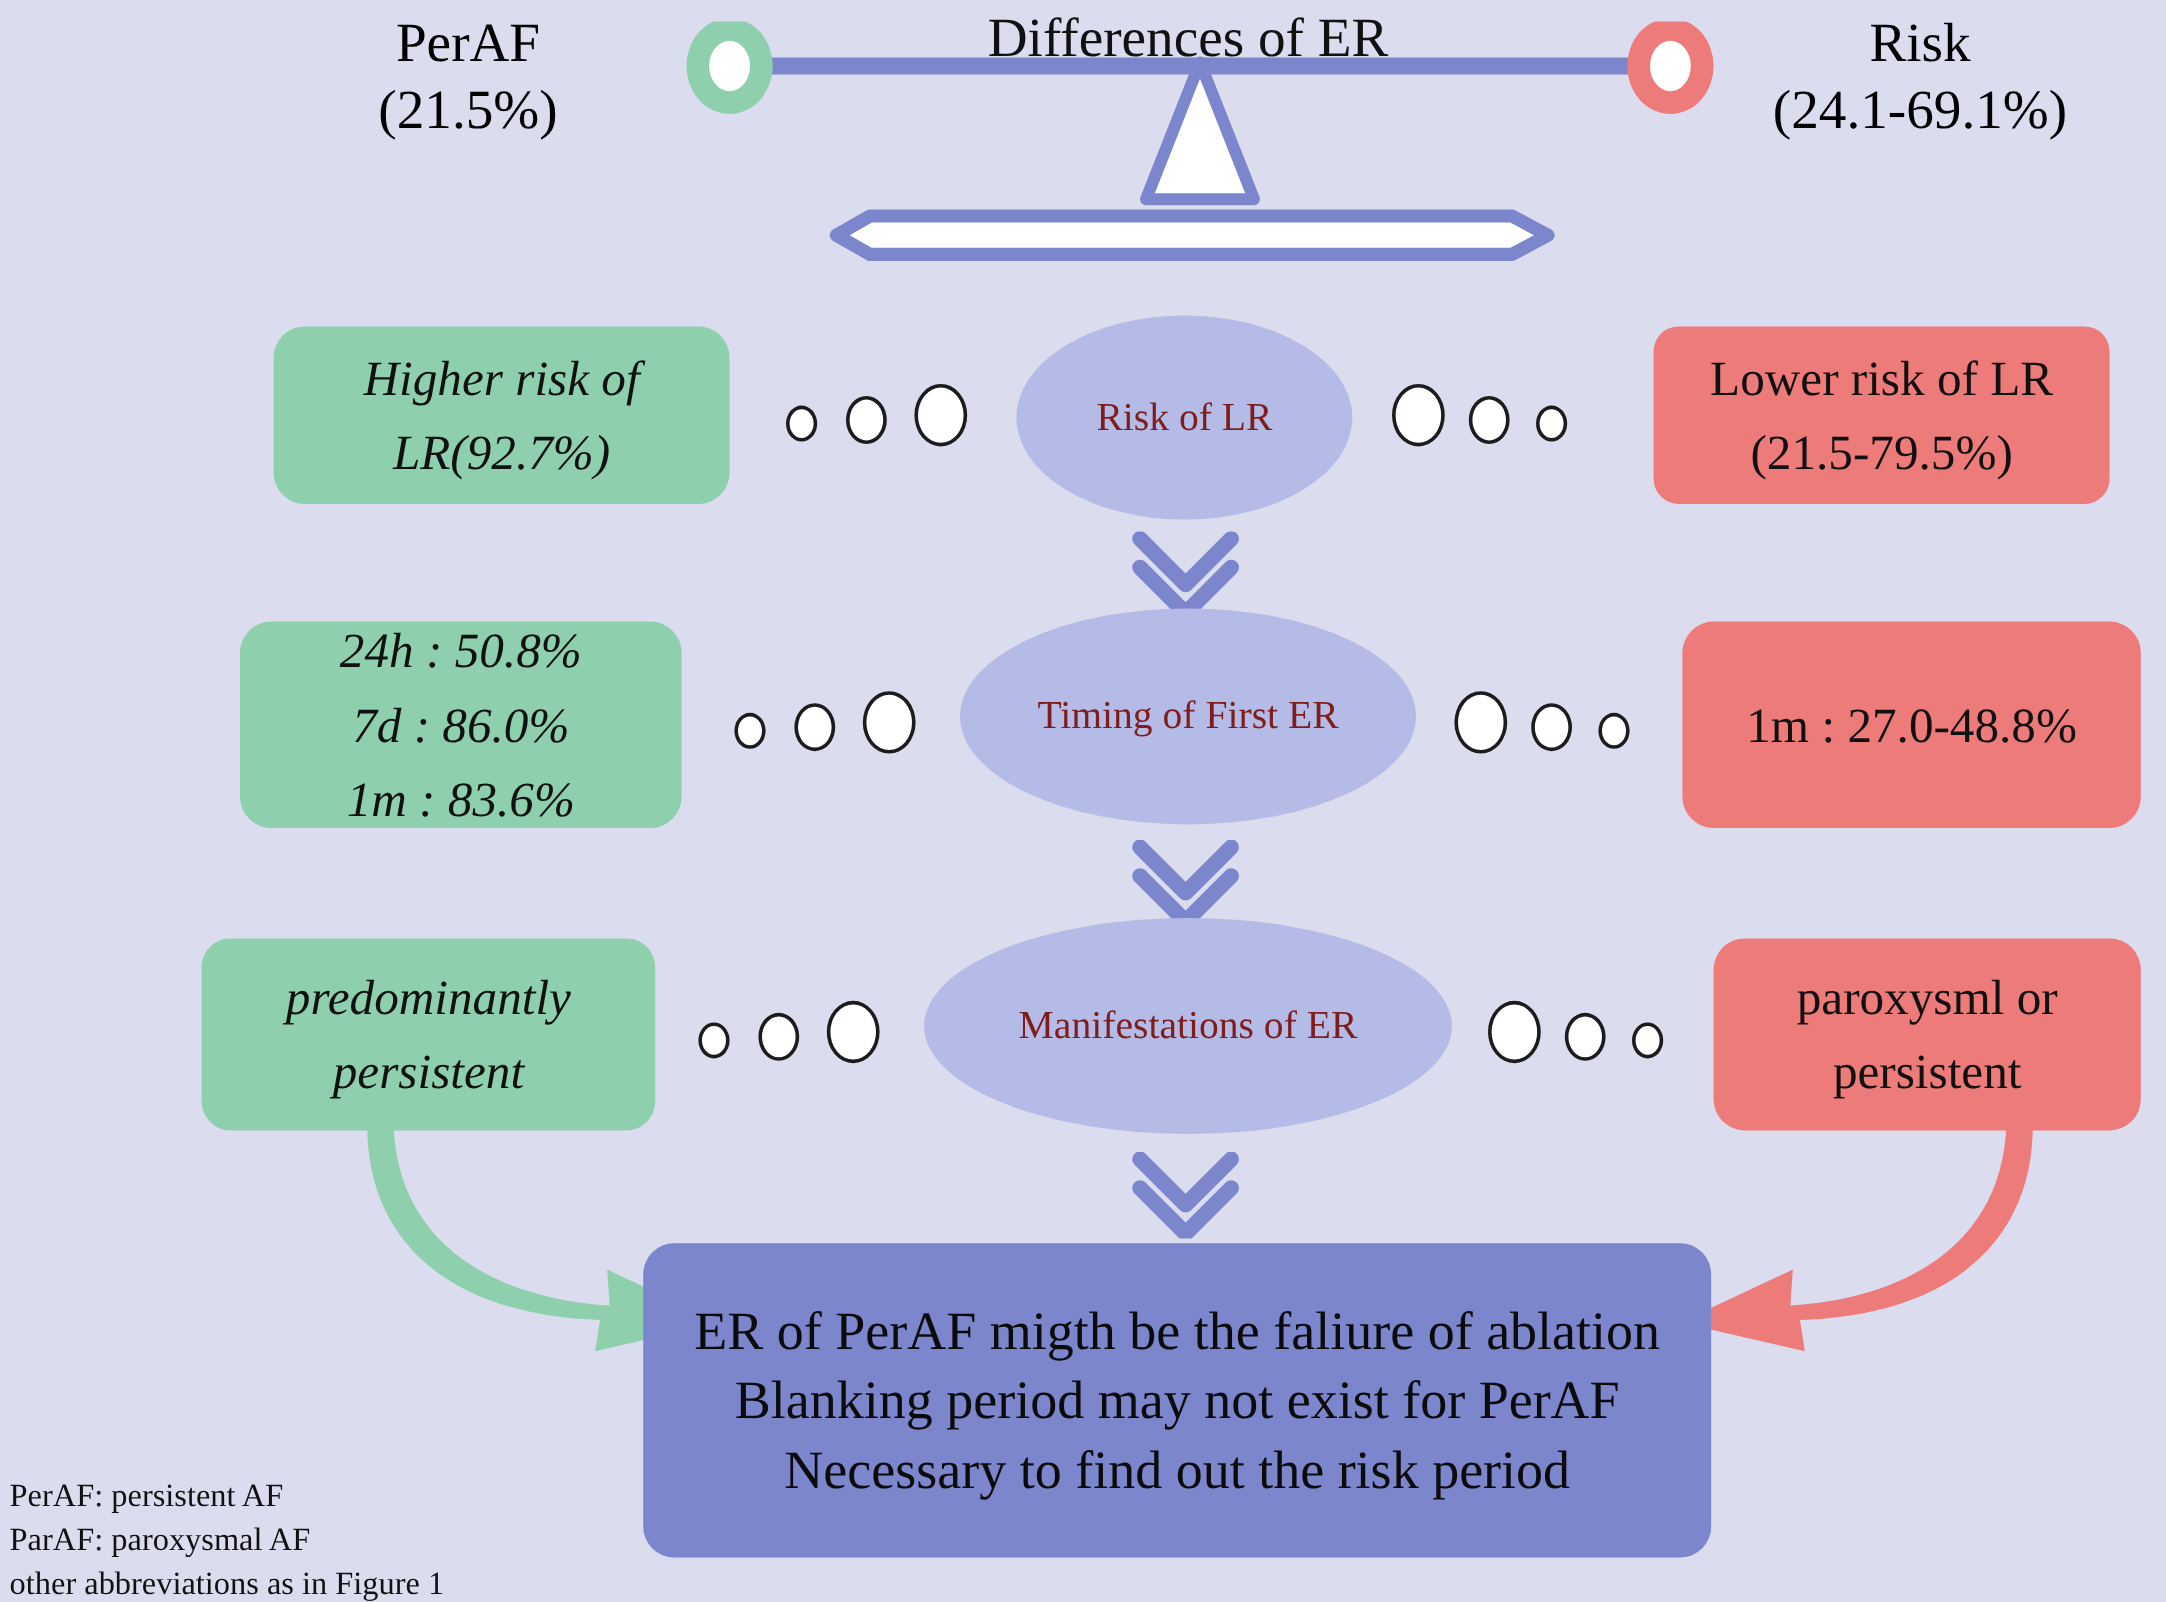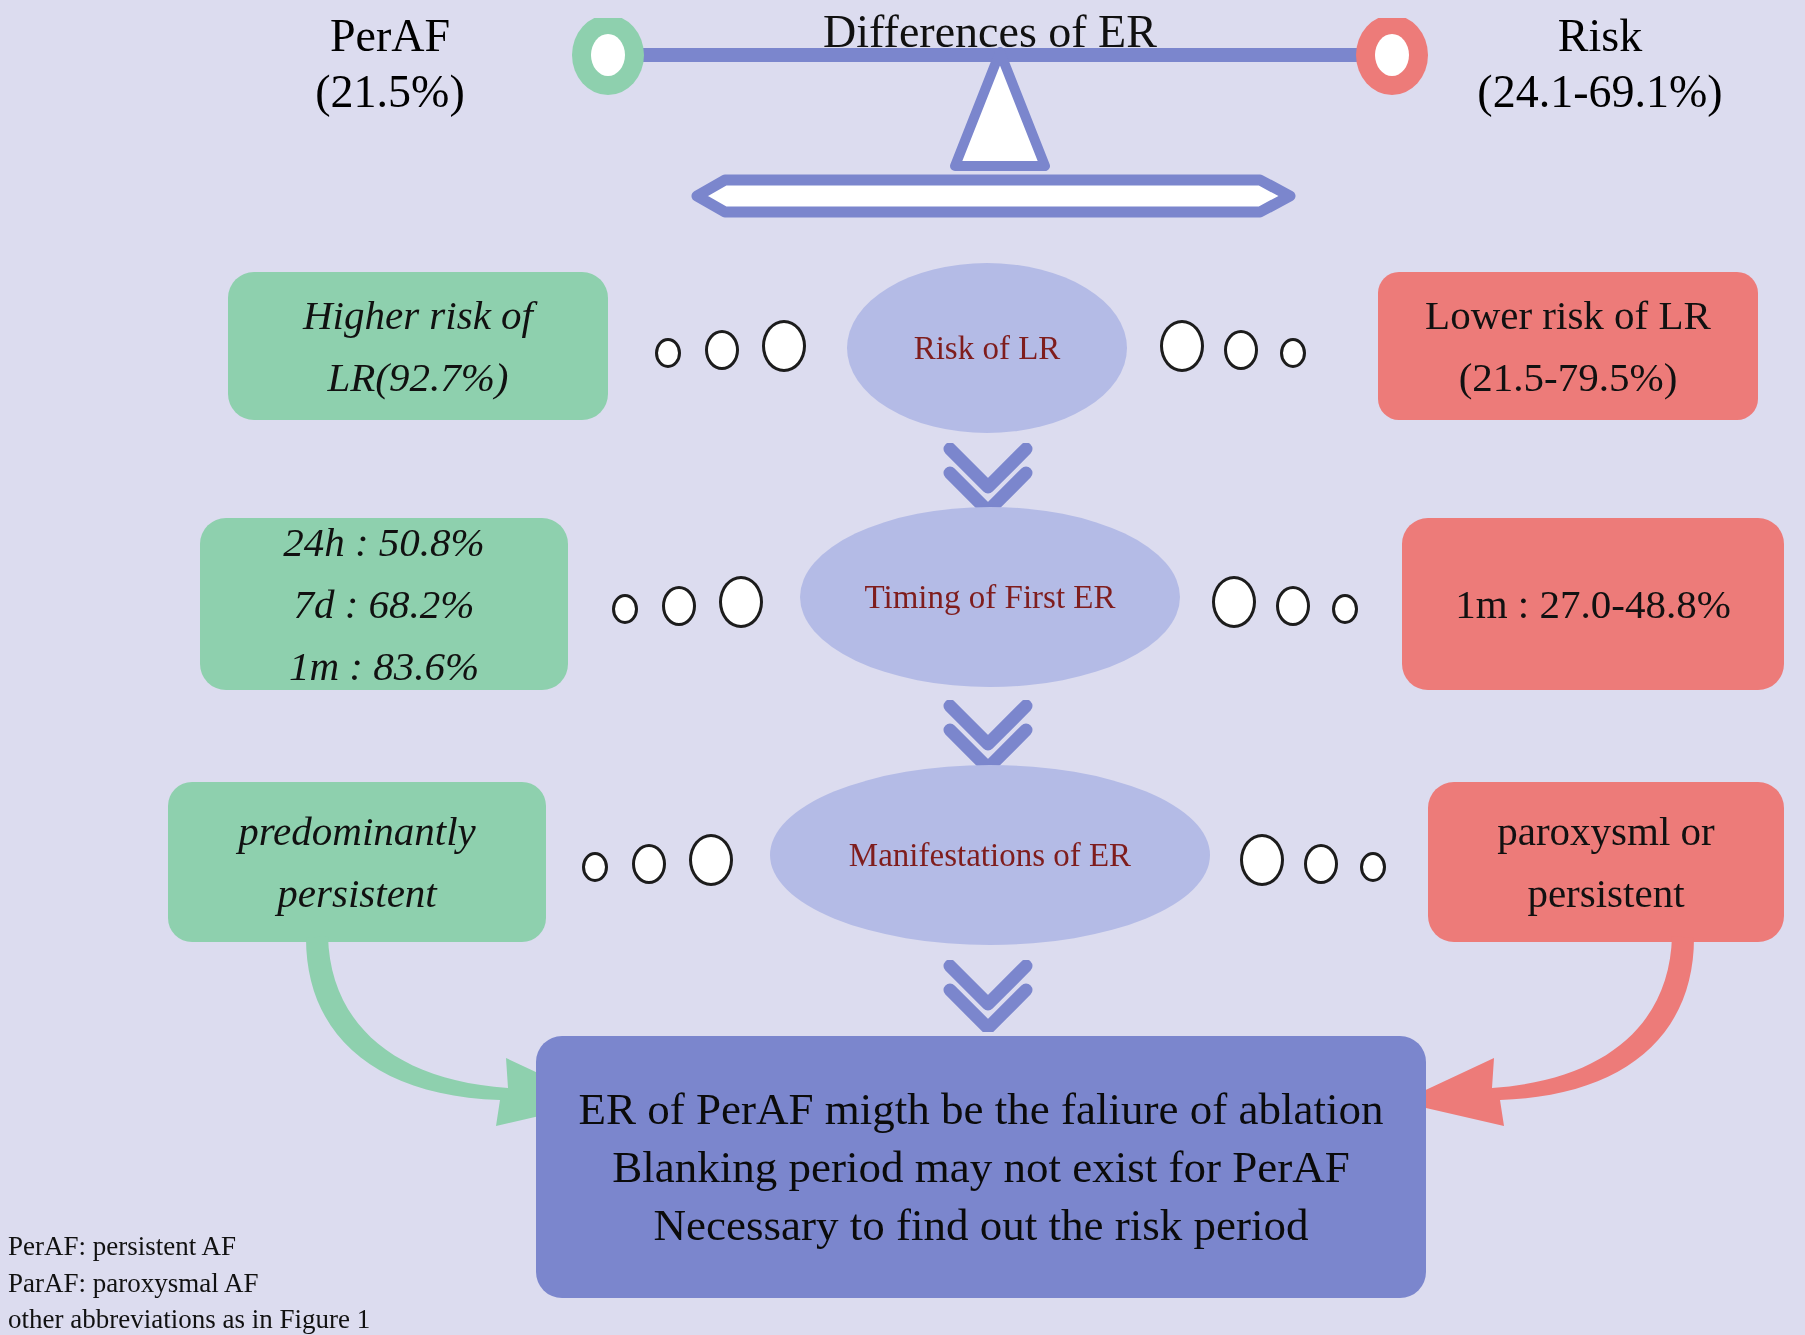--- a/index.html
+++ b/index.html
@@ -166,21 +166,21 @@
   <div class="abs" style="left:938px; top:443px;">
     <svg width="100" height="72" viewBox="0 0 100 72" xmlns="http://www.w3.org/2000/svg">
       <path d="M12 6 L50 44 L88 6" fill="none" stroke="#7b86cd" stroke-width="13" stroke-linecap="round" stroke-linejoin="round"></path>
       <path d="M12 30 L50 68 L88 30" fill="none" stroke="#7b86cd" stroke-width="13" stroke-linecap="round" stroke-linejoin="round"></path>
     </svg>
   </div>
 
   <div class="abs sidebox green" style="left:200px; top:518px; width:368px; height:172px;">
     <div>
       <span class="lbl-line">24h : 50.8%</span>
-      <span class="lbl-line">7d : 68.2%</span>
+      <span class="lbl-line">7d : 86.0%</span>
       <span class="lbl-line">1m : 83.6%</span>
     </div>
   </div>
 
   <div class="abs" style="left:612px; top:572px;">
     <div class="abs dot" style="left:0px;  top:22px; width:26px; height:30px;"></div>
     <div class="abs dot" style="left:50px; top:14px; width:34px; height:40px;"></div>
     <div class="abs dot" style="left:107px;top:4px;  width:44px; height:52px;"></div>
   </div>
 

